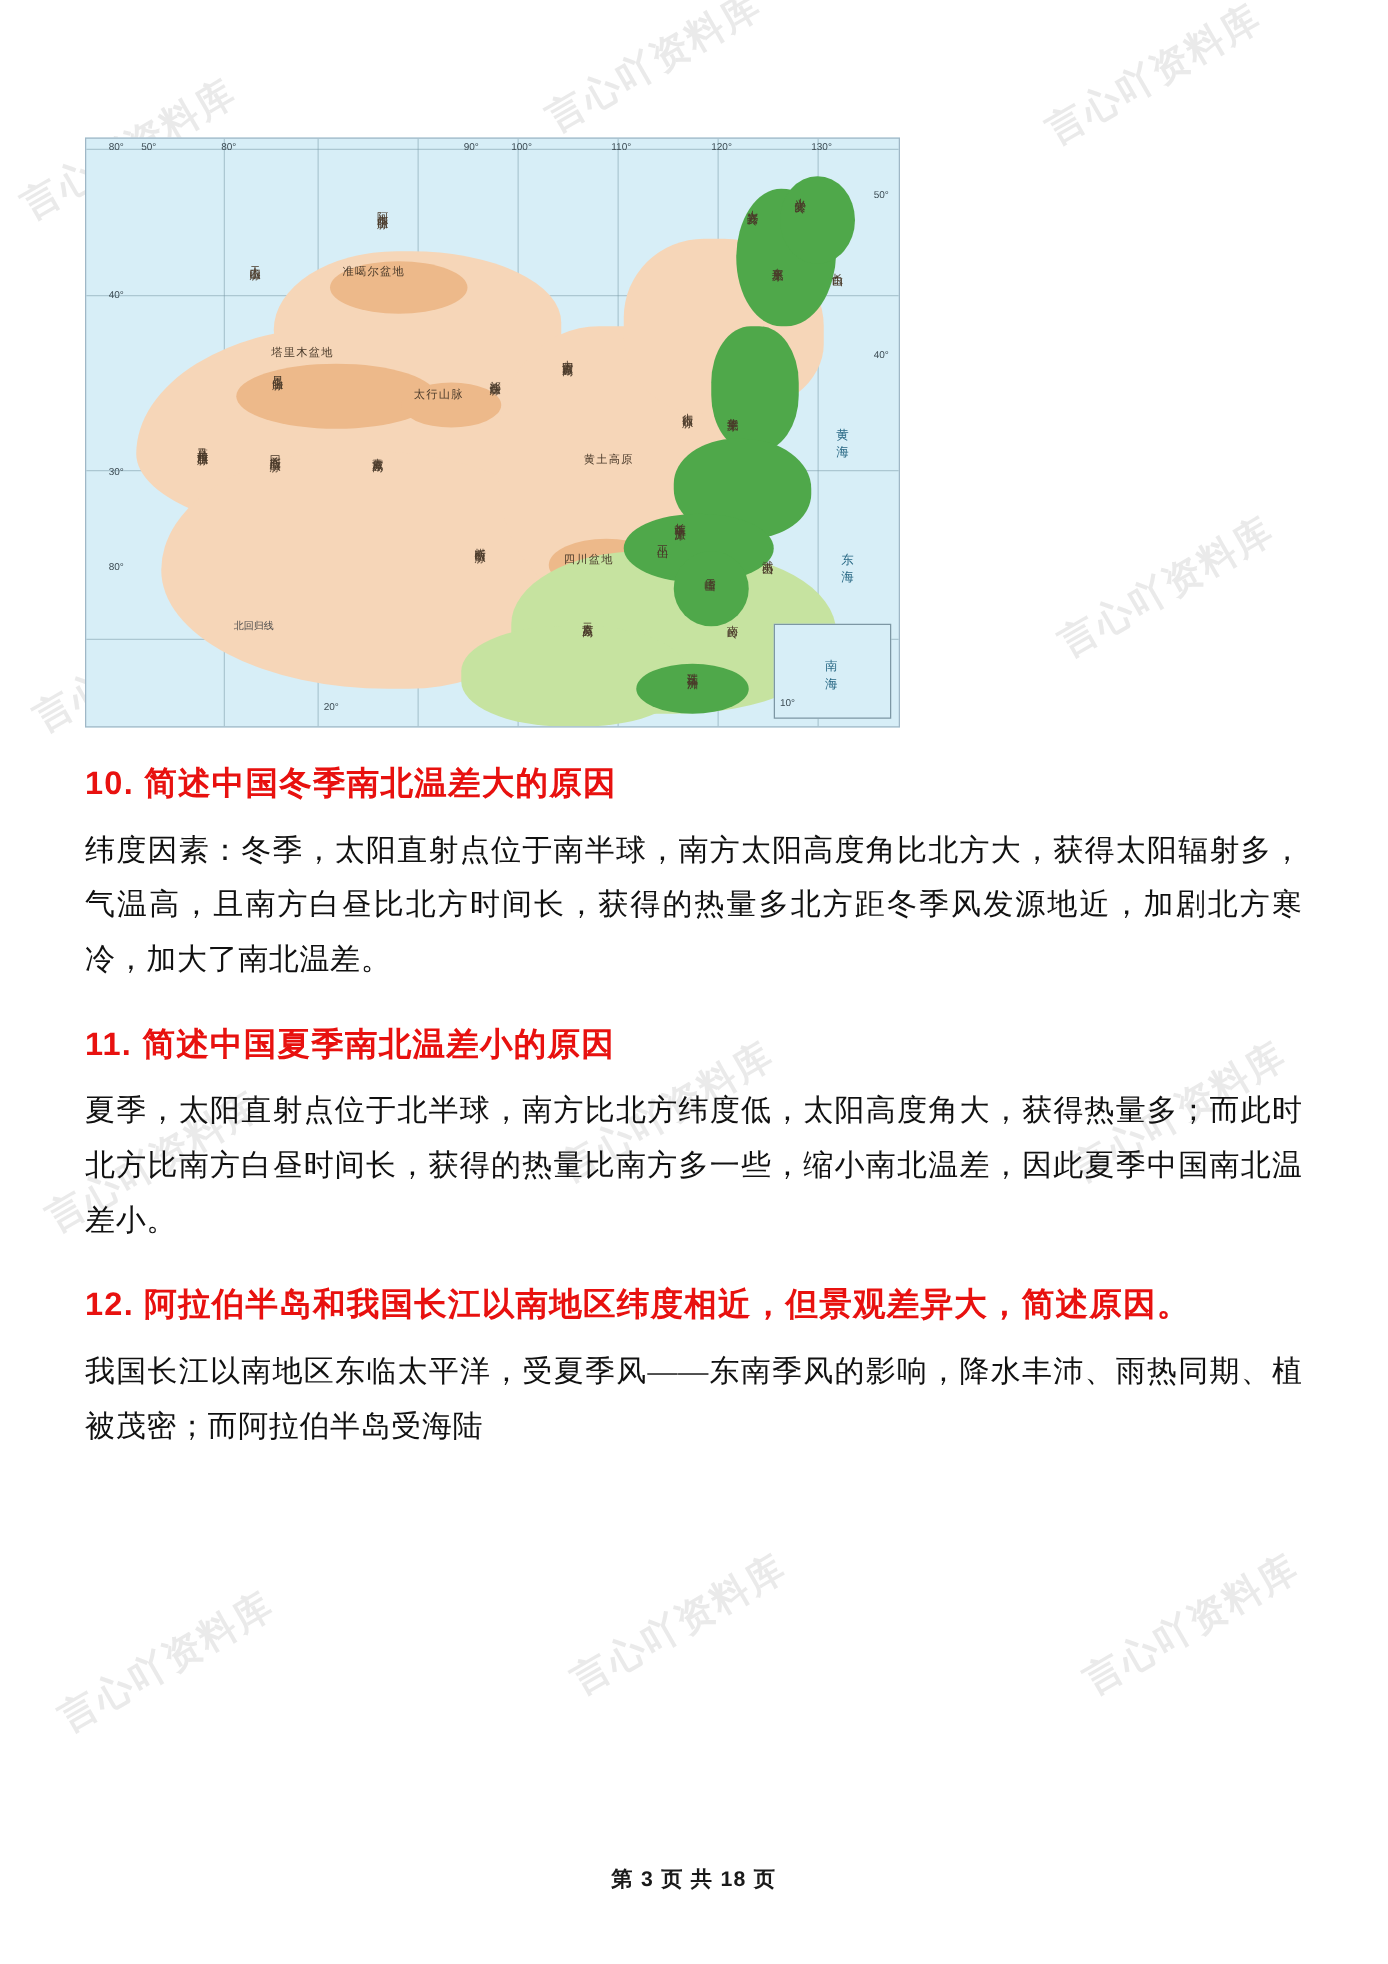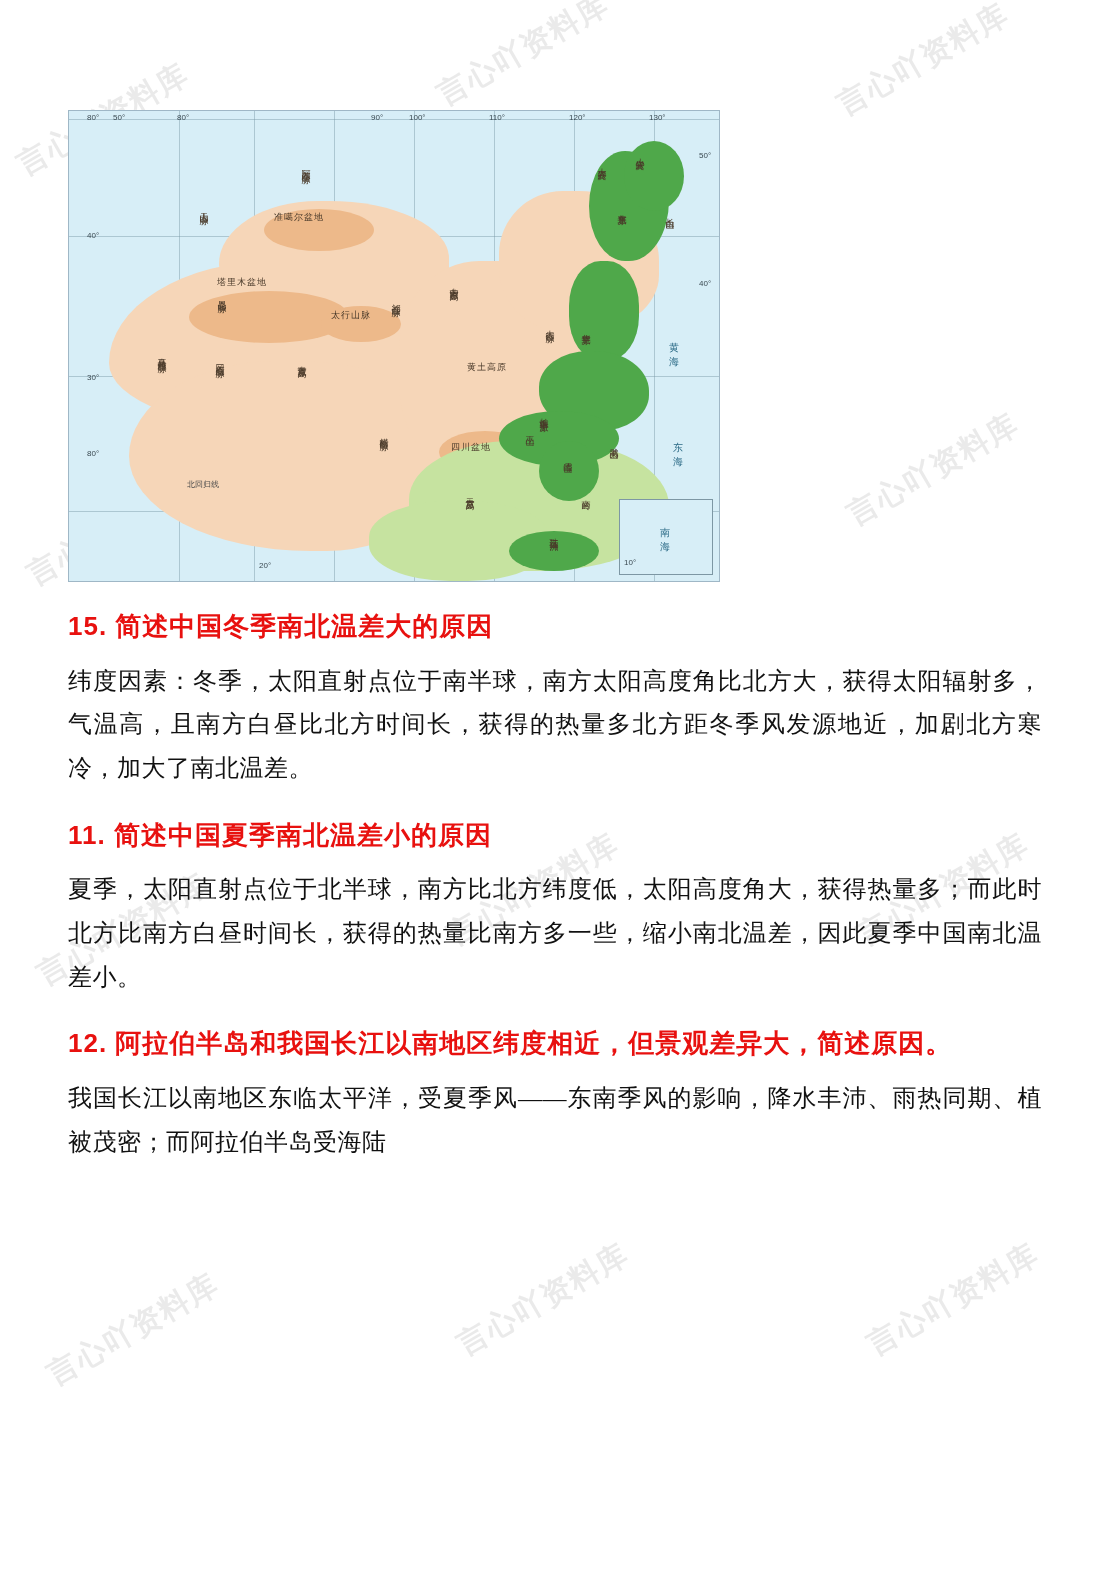--- a/index.html
+++ b/index.html
@@ -284,33 +284,34 @@
       <div class="range-label" style="left:456px; top:318px;">巫山</div>
       <div class="range-label" style="left:470px; top:300px;">长江中下游平原</div>
       <div class="range-label" style="left:396px; top:380px;">云贵高原</div>
       <div class="range-label" style="left:494px; top:344px;">雪峰山</div>
       <div class="range-label" style="left:540px; top:330px;">武夷山</div>
       <div class="range-label" style="left:512px; top:382px;">南岭</div>
       <div class="range-label" style="left:480px; top:420px;">珠江三角洲</div>
 
       <div class="sea-label" style="left:600px; top:230px;">黄<br>海</div>
       <div class="sea-label" style="left:604px; top:330px;">东<br>海</div>
-      <div class="tropic" style="left:118px; top:368px;">北回归线</div>
+      <div class="tropic" style="left:118px; top:384px;">北回归线</div>
 
 
       <div class="inset">
         <div class="sea-label" style="left:40px; top:26px;">南<br>海</div>
         <div class="grid-label" style="left:4px; top:58px;">10°</div>
       </div>
     </div>
 
-    <h2 class="q">15. 简述中国冬季南北温差大的原因</h2>
+    <h2 class="q">10. 简述中国冬季南北温差大的原因</h2>
     <p class="a">纬度因素：冬季，太阳直射点位于南半球，南方太阳高度角比北方大，获得太阳辐射多，气温高，且南方白昼比北方时间长，获得的热量多北方距冬季风发源地近，加剧北方寒冷，加大了南北温差。</p>
 
     <h2 class="q">11. 简述中国夏季南北温差小的原因</h2>
     <p class="a">夏季，太阳直射点位于北半球，南方比北方纬度低，太阳高度角大，获得热量多；而此时北方比南方白昼时间长，获得的热量比南方多一些，缩小南北温差，因此夏季中国南北温差小。</p>
 
     <h2 class="q">12. 阿拉伯半岛和我国长江以南地区纬度相近，但景观差异大，简述原因。</h2>
     <p class="a">我国长江以南地区东临太平洋，受夏季风——东南季风的影响，降水丰沛、雨热同期、植被茂密；而阿拉伯半岛受海陆</p>
 
   </div>
 
+  <div class="footer">第 3 页 共 18 页</div>
 </div>
 
 </body></html>

